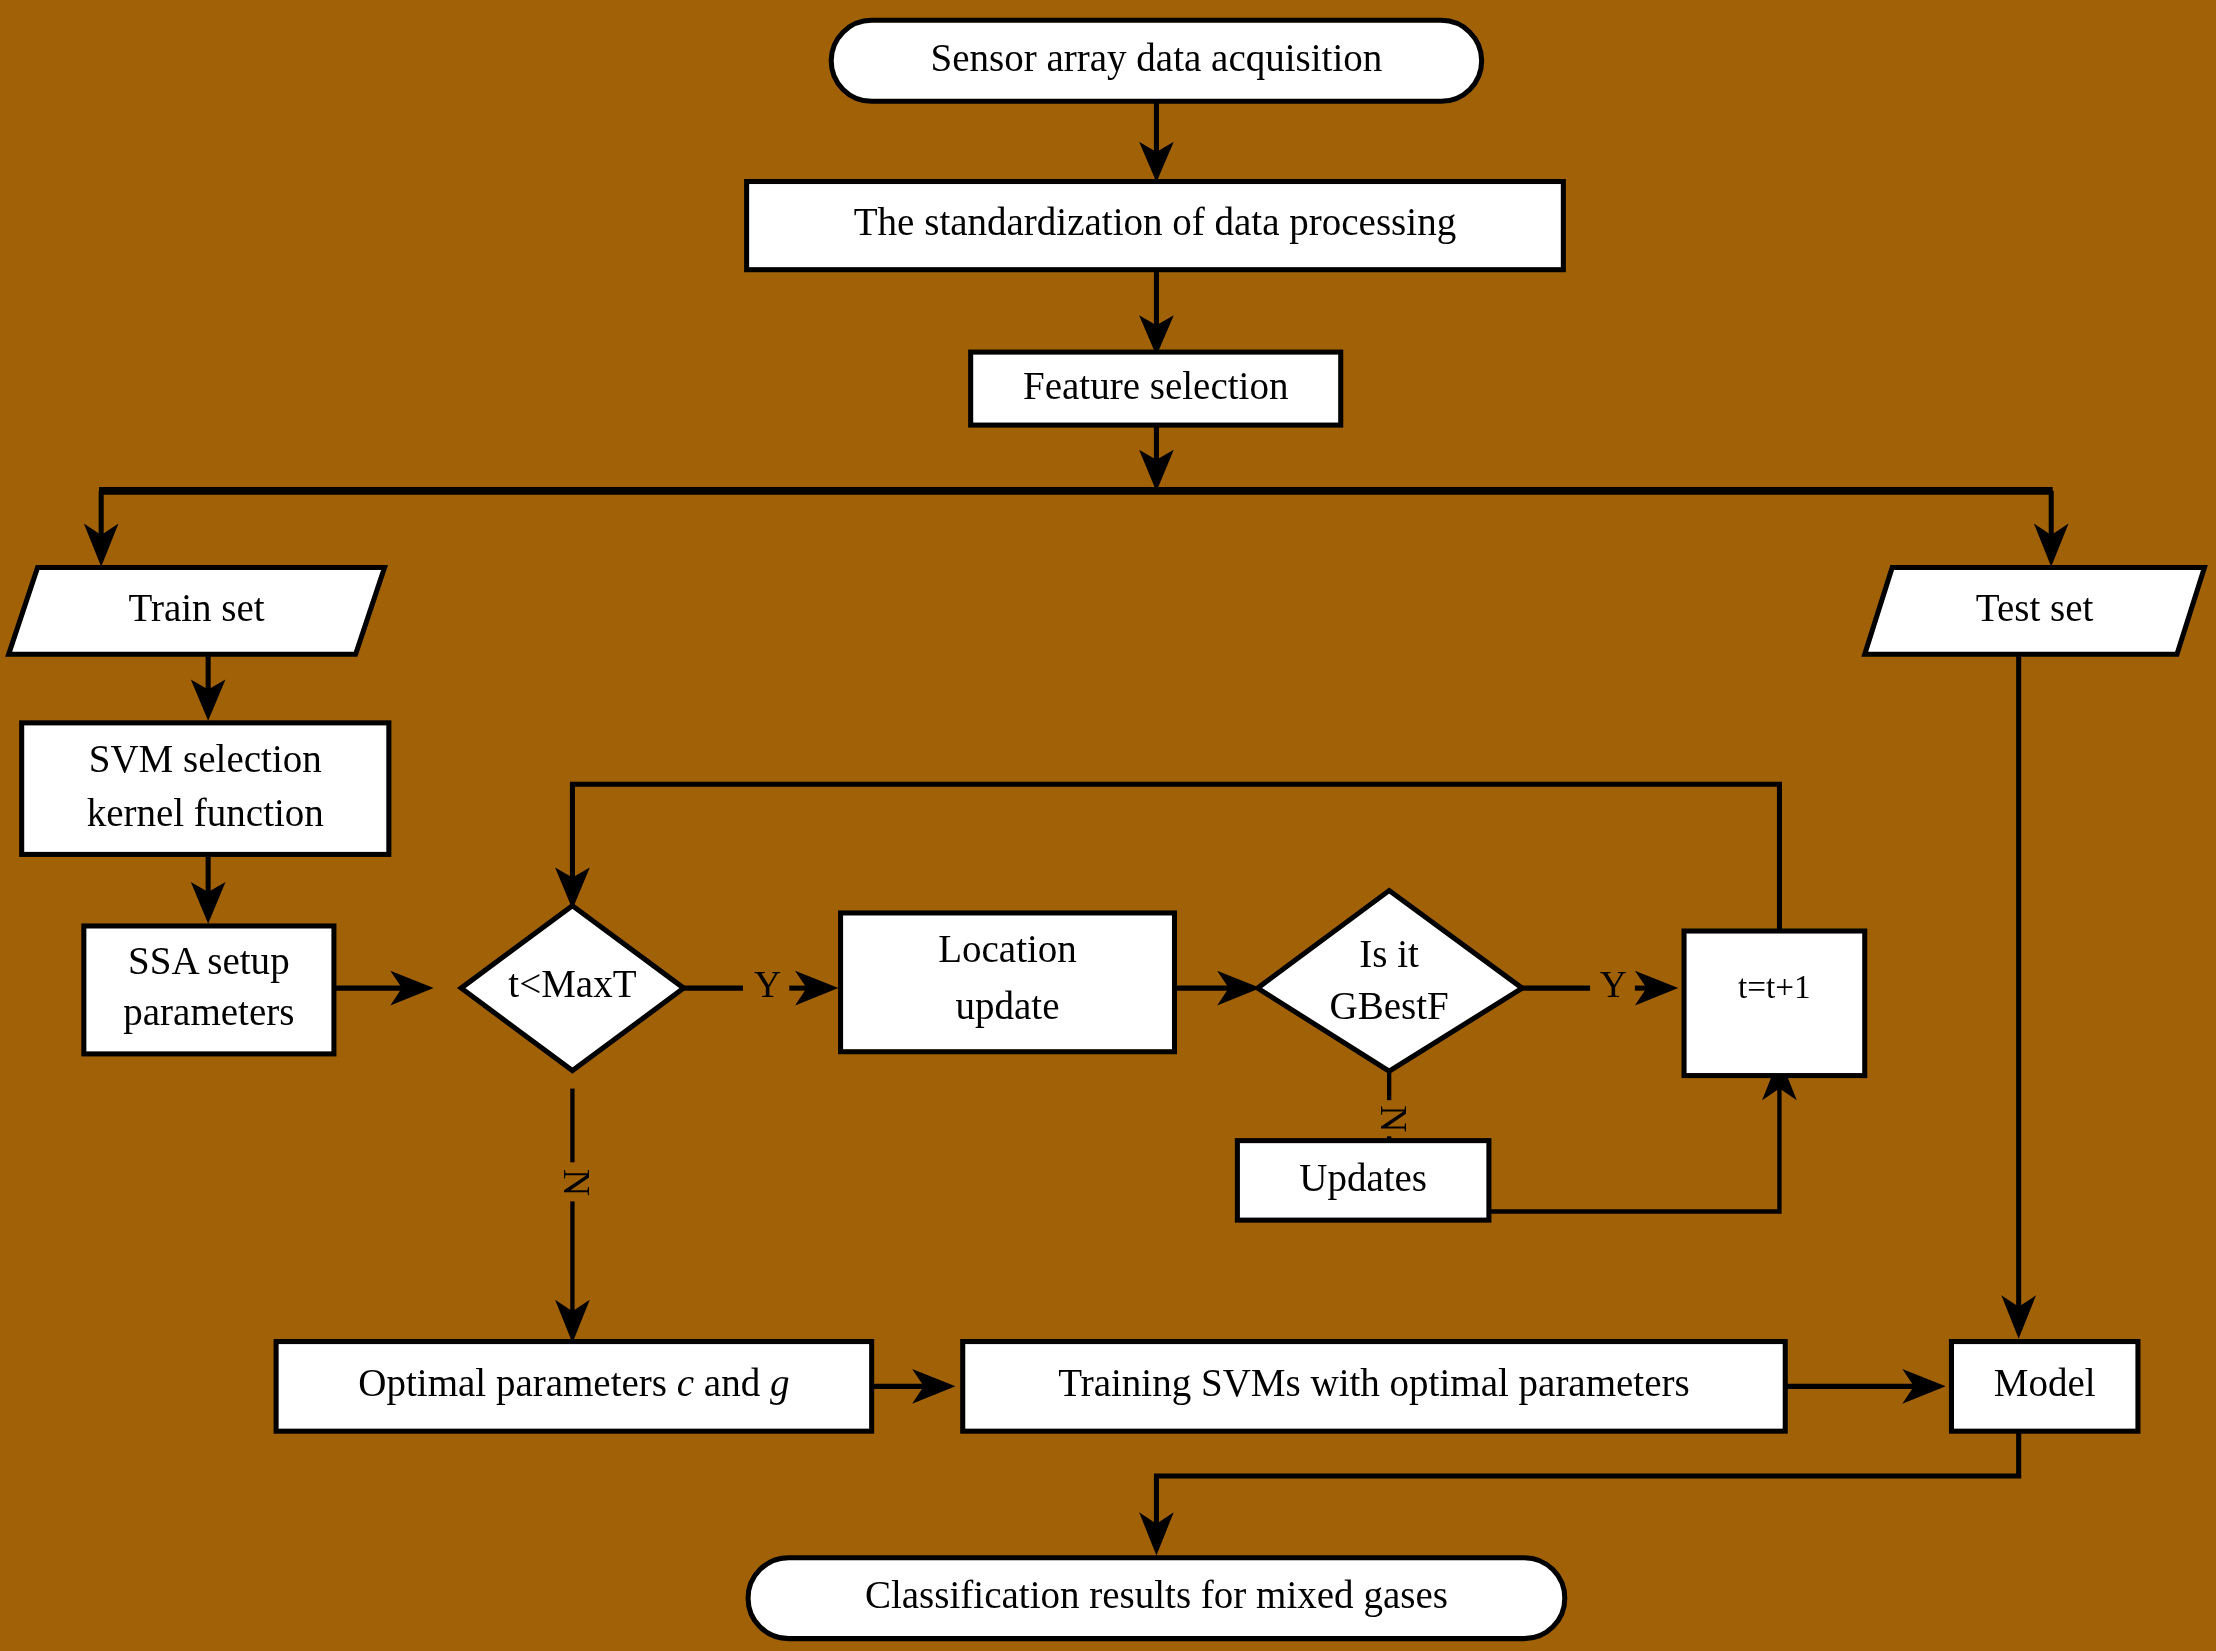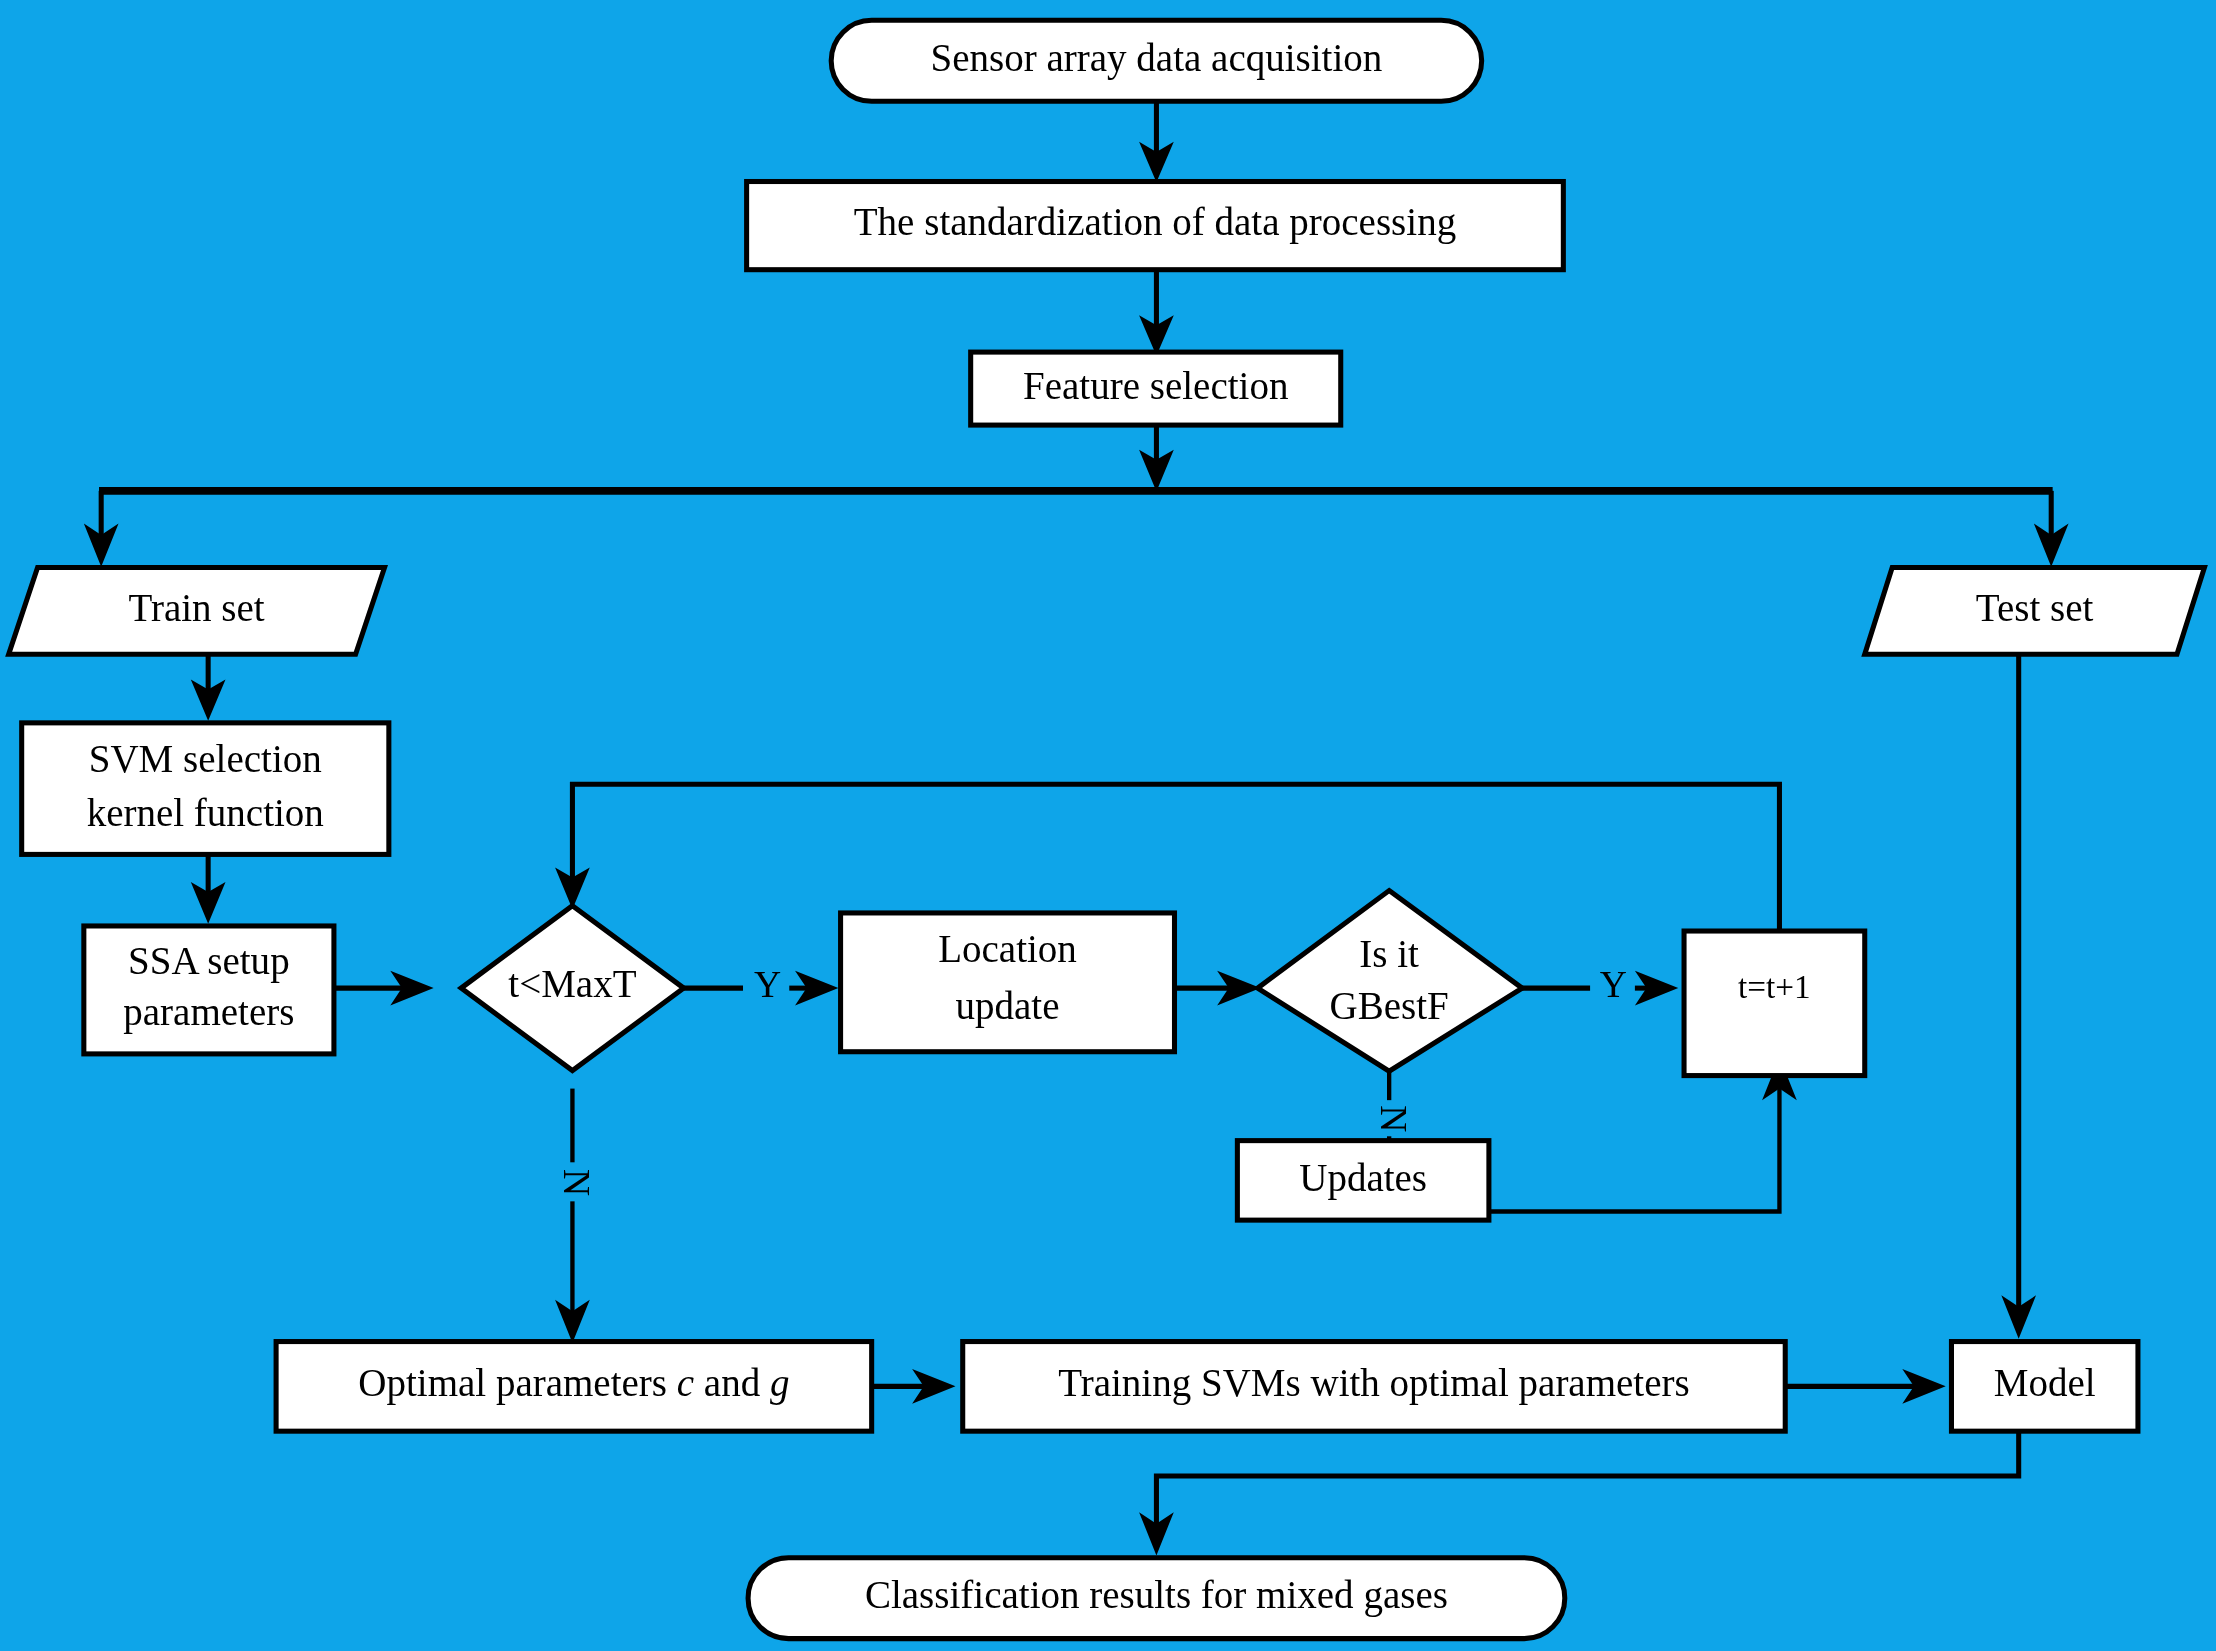--- a/index.html
+++ b/index.html
@@ -7,21 +7,21 @@
     padding: 0;
     background: #ffffff;
   }
   body {
     font-family: "Liberation Serif", "DejaVu Serif", serif;
   }
   #canvas-wrap {
     position: relative;
     width: 2216px;
     height: 1651px;
-    background: #0ea5e9;
+    background: #a16207;
     overflow: hidden;
   }
   svg#flow {
     position: absolute;
     top: 0;
     left: 0;
     width: 2216px;
     height: 1651px;
     display: block;
   }

